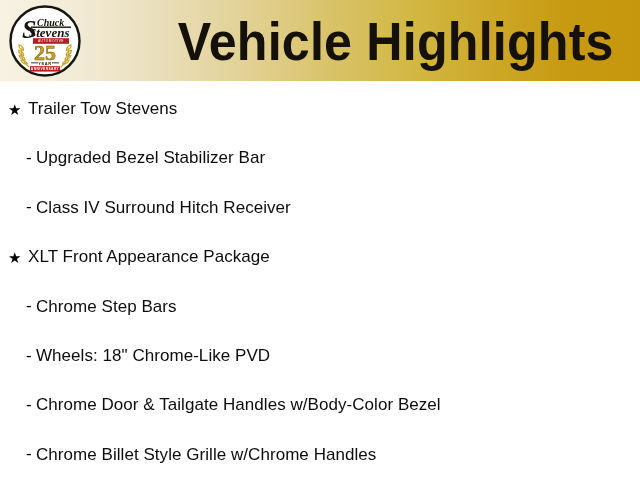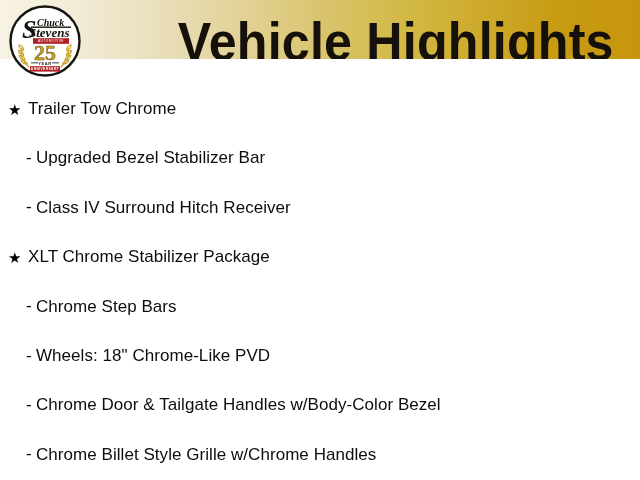--- a/index.html
+++ b/index.html
@@ -22,21 +22,21 @@
     height: 480px;
     background: #ffffff;
   }
 
   
   #header-banner {
     position: absolute;
     left: 0;
     top: 0;
     width: 640px;
-    height: 59px;
+    height: 81px;
     background: linear-gradient(
         to right,
         #f7f2e3 0%,
         #f2ebd6 12%,
         #eadfbd 24%,
         #e2d296 38%,
         #d8c268 52%,
         #d2b844 64%,
         #cda92a 76%,
         #c89a12 88%,
@@ -171,33 +171,33 @@
 
       <rect x="21" y="61.2" width="30" height="5.4" fill="#b01f24"></rect>
       <text x="36" y="65.1" text-anchor="middle" font-family="'Liberation Sans', sans-serif" font-size="3.3" font-weight="700" letter-spacing="0.4" fill="#ffffff">ANNIVERSARY</text>
     </svg>
   </div>
 
   <div id="highlights-list">
 
   <div class="hl-row level-1" style="top: 15px;">
         <span class="hl-marker">★</span>
-        <span class="hl-text">Trailer Tow Chrome</span>
+        <span class="hl-text">Trailer Tow Stevens</span>
       </div>
       <div class="hl-row level-2" style="top: 64.4px;">
         <span class="hl-marker">-</span>
         <span class="hl-text">Upgraded Bezel Stabilizer Bar</span>
       </div>
       <div class="hl-row level-2" style="top: 113.8px;">
         <span class="hl-marker">-</span>
         <span class="hl-text">Class IV Surround Hitch Receiver</span>
       </div>
       <div class="hl-row level-1" style="top: 163.2px;">
         <span class="hl-marker">★</span>
-        <span class="hl-text">XLT Chrome Stabilizer Package</span>
+        <span class="hl-text">XLT Front Appearance Package</span>
       </div>
       <div class="hl-row level-2" style="top: 212.6px;">
         <span class="hl-marker">-</span>
         <span class="hl-text">Chrome Step Bars</span>
       </div>
       <div class="hl-row level-2" style="top: 262px;">
         <span class="hl-marker">-</span>
         <span class="hl-text">Wheels: 18" Chrome-Like PVD</span>
       </div>
       <div class="hl-row level-2" style="top: 311.4px;">

